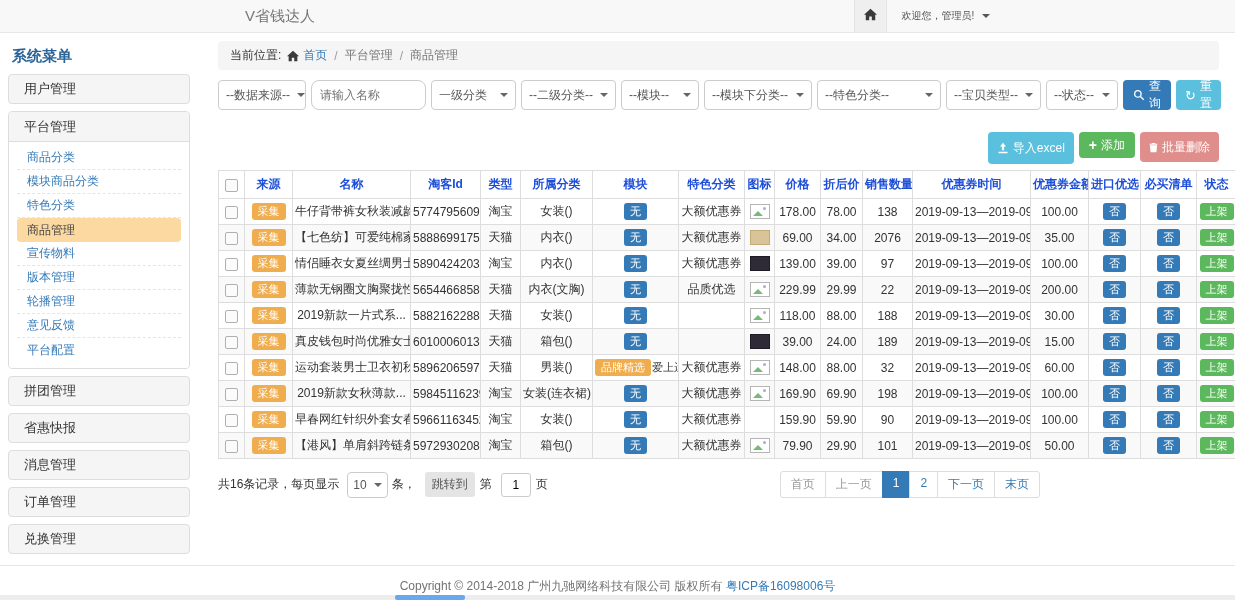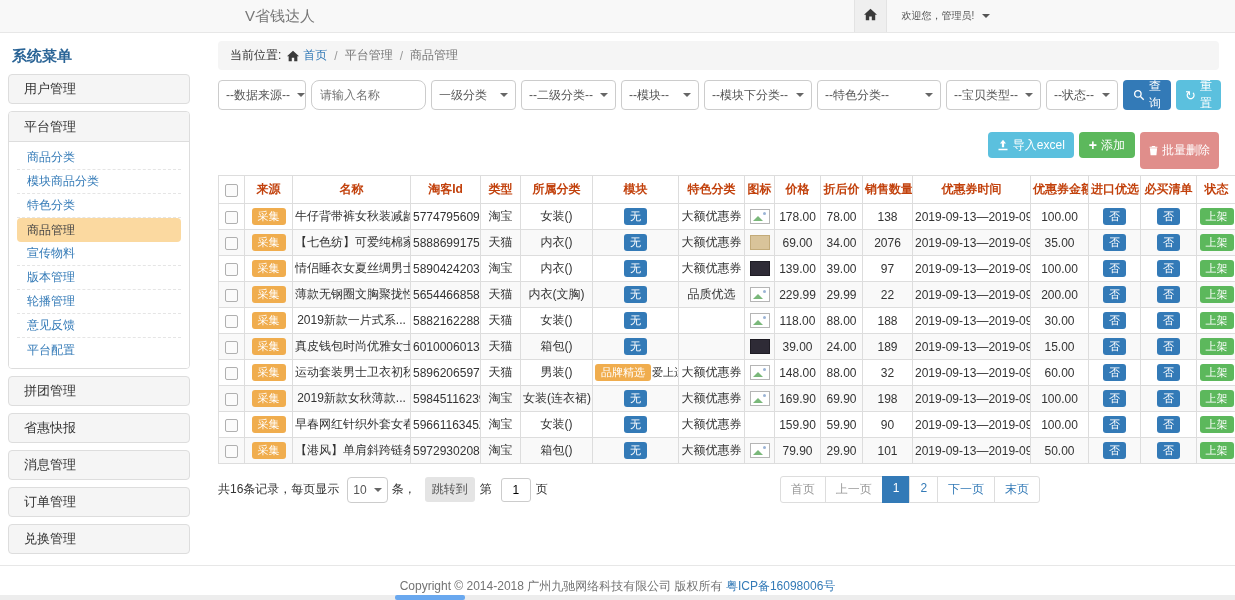--- a/index.html
+++ b/index.html
@@ -52,30 +52,30 @@
     padding:0 8px; margin-right:5px; color:#555; outline:none; }
   .btn { border:none; border-radius:4px; color:#fff; font-size:12px; display:inline-flex;
     align-items:center; justify-content:center; cursor:pointer; }
   .btn-search { height:30px; padding:0 10px; background:#337ab7; margin-right:5px; }
   .btn-reset  { height:30px; padding:0 9px;  background:#5bc0de; }
   .btn .ic { margin-right:4px; display:inline-flex; }
   .refresh-glyph { font-size:13px; margin-right:4px; }
 
   
   .toolbar { margin-top:22px; display:flex; justify-content:flex-end; }
-  .btn-import { height:26px; padding:0 9px; background:#5bc0de; margin-right:5px; }
+  .btn-import { height:32px; padding:0 9px; background:#5bc0de; margin-right:5px; }
   .btn-add    { height:26px; padding:0 10px; background:#5cb85c; margin-right:5px; }
-  .btn-batch  { height:37px; padding:0 9px; background:#e08e8b; }
+  .btn-batch  { height:30px; padding:0 9px; background:#e08e8b; }
   .plus-glyph { font-size:14px; font-weight:bold; margin-right:4px; }
 
   
   table { width:100%; border-collapse:collapse; table-layout:fixed; margin-top:6px; }
   th, td { border:1px solid #ddd; font-size:12px; text-align:center; white-space:nowrap;
     overflow:hidden; }
-  th { padding:5px 2px; color:#c2410c; font-weight:bold; background:#fff; }
+  th { padding:5px 2px; color:#1d4ed8; font-weight:bold; background:#fff; }
   td { padding:3px 2px; color:#333; height:26px; }
   tbody tr:nth-child(even) { background:#f9f9f9; }
   .cb { display:inline-block; width:13px; height:13px; border:1px solid #b0b0b0;
     background:#fbfbfb; border-radius:2px; vertical-align:middle; cursor:pointer; }
   .bdg { display:inline-block; padding:1px 6px; border-radius:3px; color:#fff; font-size:11px;
     line-height:15px; }
   .bdg.orange { background:#f0ad4e; }
   .bdg.blue   { background:#337ab7; }
   .bdg.green  { background:#5cb85c; }
   .mod-extra { font-size:11px; color:#333; margin-left:1px; }

